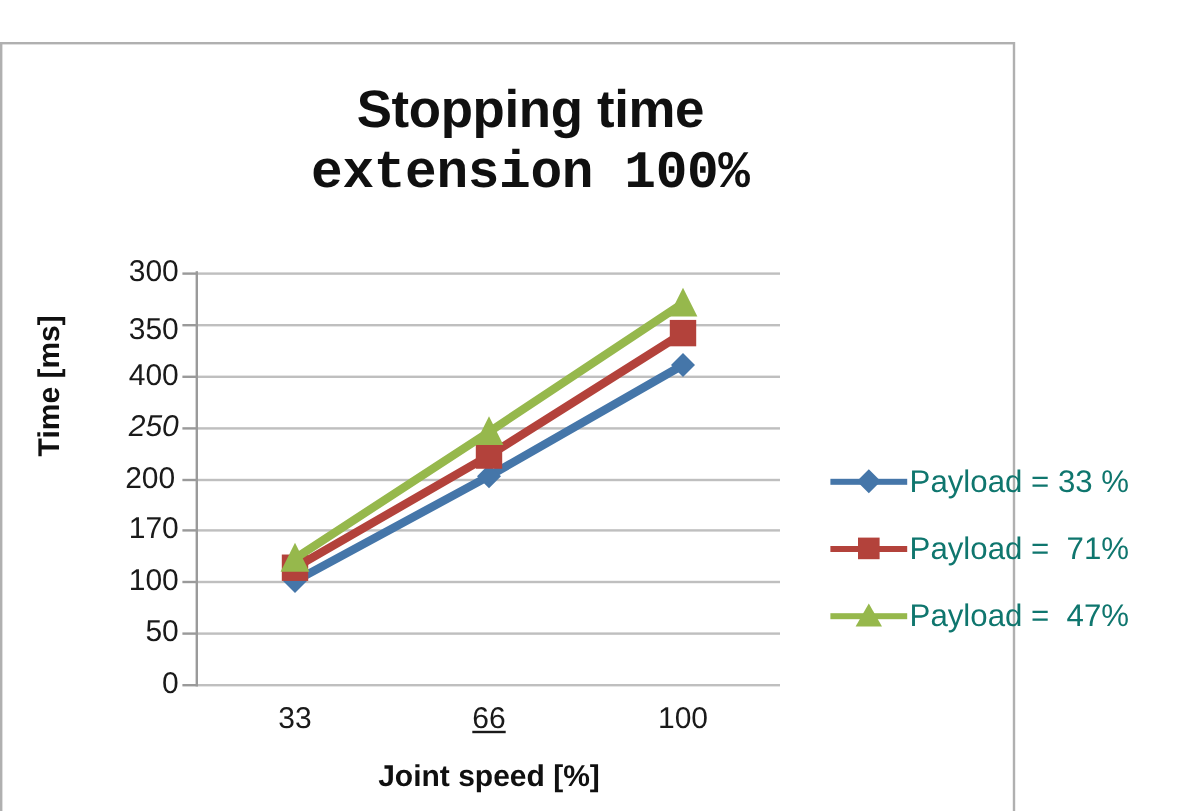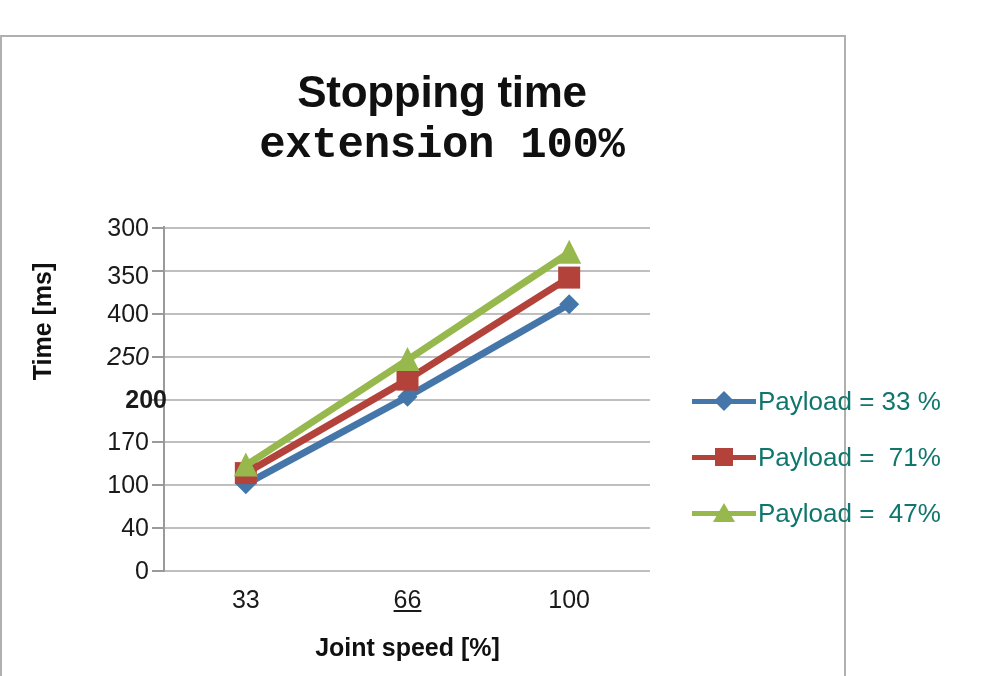--- a/index.html
+++ b/index.html
@@ -167,25 +167,25 @@
 
 <div class="ytick" style="top: 190px;"></div>
     <div class="ytick-label" style="top: 190px; left: 75px;">300</div>
     <div class="ytick" style="top: 232.875px;"></div>
     <div class="ytick-label" style="top: 238px; left: 75px;">350</div>
     <div class="ytick" style="top: 275.75px;"></div>
     <div class="ytick-label" style="top: 275.75px; left: 75px;">400</div>
     <div class="ytick" style="top: 318.625px;"></div>
     <div class="ytick-label" style="top: 318.625px; left: 75px; font-style: italic;">250</div>
     <div class="ytick" style="top: 361.5px;"></div>
-    <div class="ytick-label" style="top: 361.5px; left: 93px; font-weight: bold;">200</div>
+    <div class="ytick-label" style="top: 361.5px; left: 72px;">200</div>
     <div class="ytick" style="top: 404.375px;"></div>
     <div class="ytick-label" style="top: 404.375px; left: 75px;">170</div>
     <div class="ytick" style="top: 447.25px;"></div>
     <div class="ytick-label" style="top: 447.25px; left: 75px;">100</div>
     <div class="ytick" style="top: 490.125px;"></div>
-    <div class="ytick-label" style="top: 490.125px; left: 75px;">40</div>
+    <div class="ytick-label" style="top: 490.125px; left: 75px;">50</div>
     <div class="ytick" style="top: 533px;"></div>
     <div class="ytick-label" style="top: 533px; left: 75px;">0</div>
     <div class="xtick-label" style="left: 243.833px;">33</div>
     <div class="xtick-label" style="left: 405.5px; text-decoration: underline;">66</div>
     <div class="xtick-label" style="left: 567.167px;">100</div>
   </div>
 
 </body></html>

